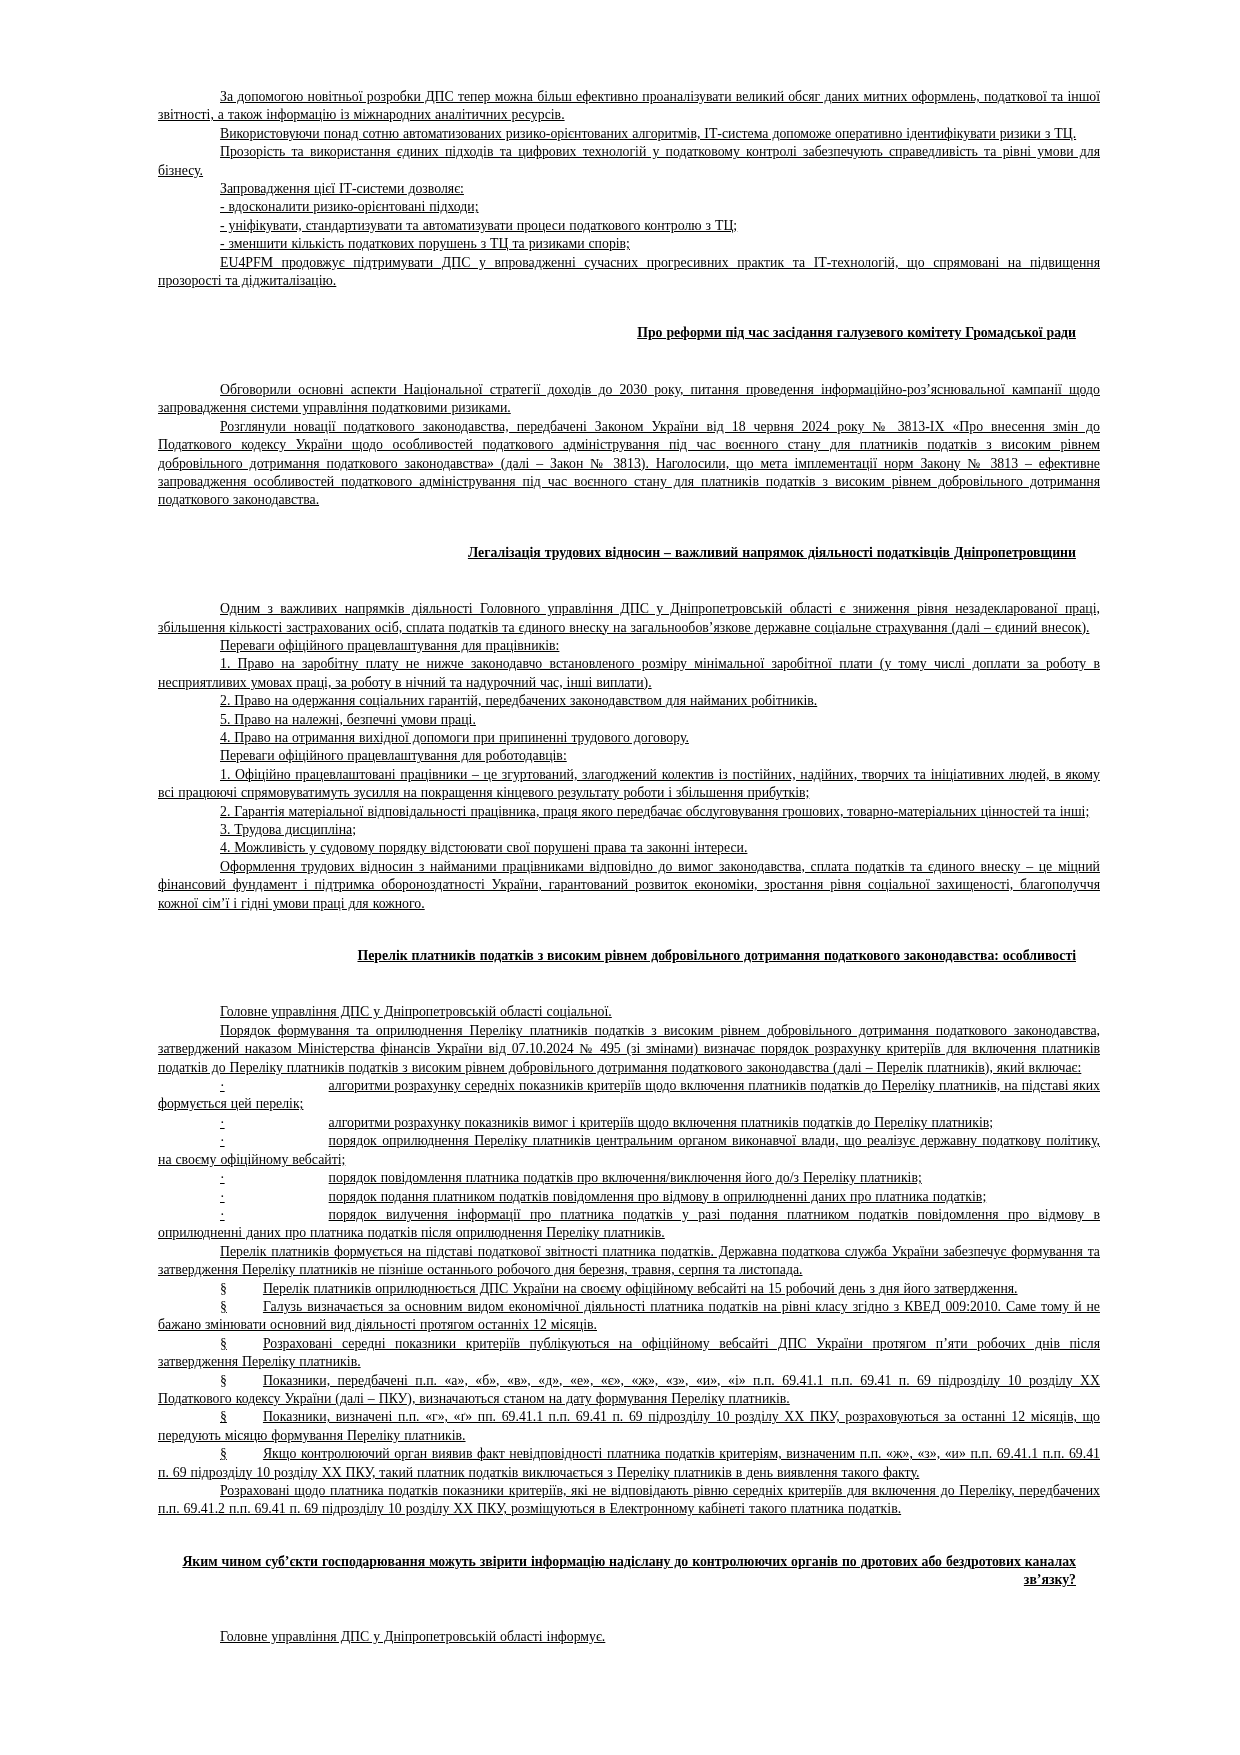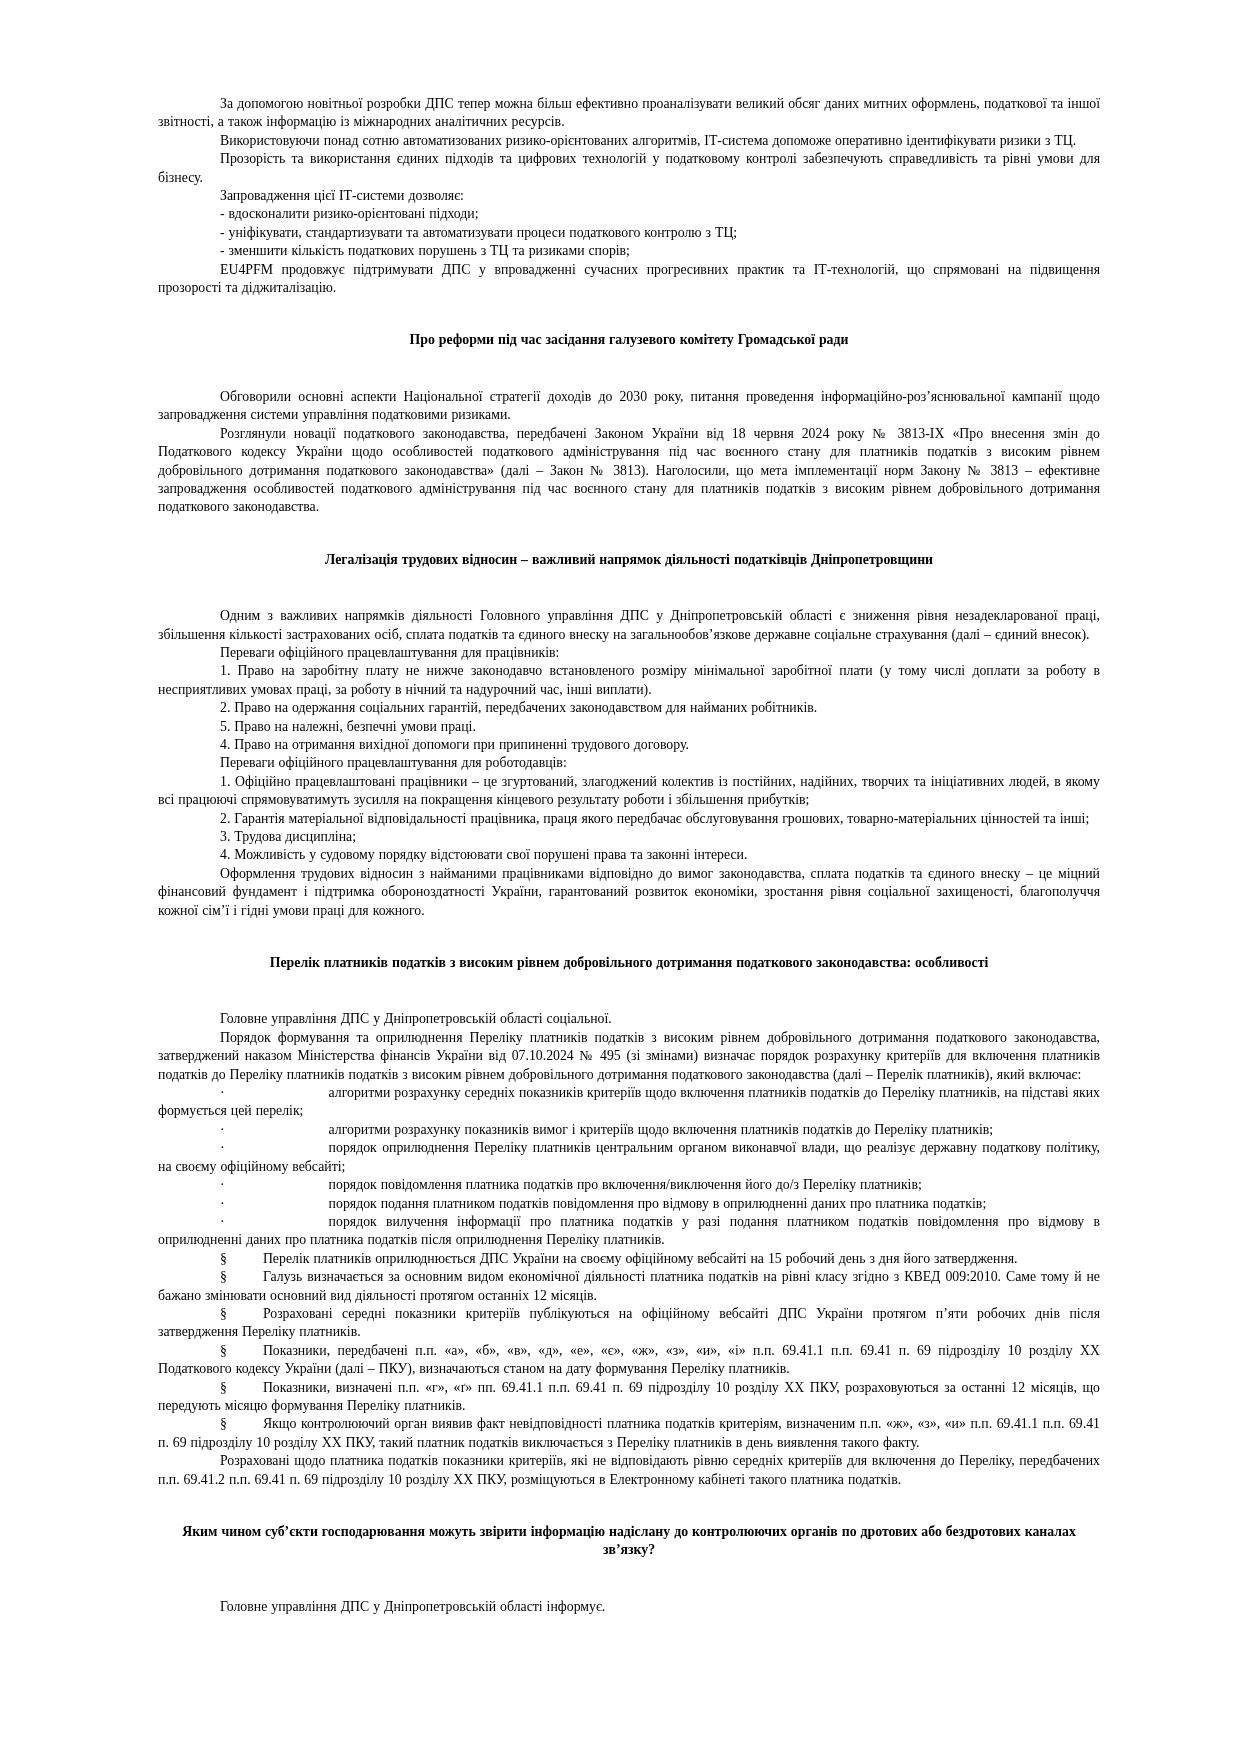--- a/index.html
+++ b/index.html
@@ -3,33 +3,33 @@
 <meta charset="utf-8">
 <style>
   html,body{margin:0;padding:0;}
   body{
     width:1240px;height:1755px;
     background:#ffffff;color:#000000;
     font-family:"Liberation Serif","DejaVu Serif",serif;
     position:relative;overflow:hidden;
   }
   .page{
-    position:absolute;left:158px;top:95px;width:942px;
+    position:absolute;left:158px;top:88px;width:942px;text-decoration:underline;
   }
   .page p{
     margin:0;
     font-size:13.8px;
     line-height:18.4px;
     text-align:justify;
     text-indent:62px;
     word-spacing:0.5px;
   }
   .page p.h{
     font-weight:bold;
-    text-align:center;
+    text-align:right;
     text-indent:0;
     margin:34px 24px 38px 24px;
   }
   .page .li .marker{display:inline;}
   .page .li.bullet .tab{display:inline-block;width:104px;}
   .page .li.sect  .tab{display:inline-block;width:36px;}
 </style>
 </head>
 <body>
 
@@ -60,20 +60,21 @@
     <p class="p">Оформлення трудових відносин з найманими працівниками відповідно до вимог законодавства, сплата податків та єдиного внеску – це міцний фінансовий фундамент і підтримка обороноздатності України, гарантований розвиток економіки, зростання рівня соціальної захищеності, благополуччя кожної сім’ї і гідні умови праці для кожного.</p>
     <p class="h">Перелік платників податків з високим рівнем добровільного дотримання податкового законодавства: особливості</p>
     <p class="p">Головне управління ДПС у Дніпропетровській області соціальної.</p>
     <p class="p">Порядок формування та оприлюднення Переліку платників податків з високим рівнем добровільного дотримання податкового законодавства, затверджений наказом Міністерства фінансів України від 07.10.2024 № 495 (зі змінами) визначає порядок розрахунку критеріїв для включення платників податків до Переліку платників податків з високим рівнем добровільного дотримання податкового законодавства (далі – Перелік платників), який включає:</p>
     <p class="li bullet"><span class="marker">·</span><span class="tab"></span><span>алгоритми розрахунку середніх показників критеріїв щодо включення  платників податків до Переліку платників, на підставі яких формується цей перелік;</span></p>
     <p class="li bullet"><span class="marker">·</span><span class="tab"></span><span>алгоритми розрахунку показників вимог і критеріїв щодо  включення платників податків до Переліку платників;</span></p>
     <p class="li bullet"><span class="marker">·</span><span class="tab"></span><span>порядок оприлюднення Переліку платників центральним органом виконавчої влади, що реалізує державну податкову політику, на своєму офіційному вебсайті;</span></p>
     <p class="li bullet"><span class="marker">·</span><span class="tab"></span><span>порядок повідомлення платника податків про включення/виключення його до/з Переліку платників;</span></p>
     <p class="li bullet"><span class="marker">·</span><span class="tab"></span><span>порядок подання платником податків повідомлення про відмову в оприлюдненні даних про платника податків;</span></p>
     <p class="li bullet"><span class="marker">·</span><span class="tab"></span><span>порядок вилучення інформації про платника податків у разі подання платником податків повідомлення про відмову в оприлюдненні даних про платника податків після оприлюднення Переліку платників.</span></p>
+    <p class="p">Перелік платників формується на підставі податкової звітності платника податків. Державна податкова служба України забезпечує формування та затвердження Переліку платників не пізніше останнього робочого дня березня, травня, серпня та листопада.</p>
     <p class="li sect"><span class="marker">§</span><span class="tab"></span><span>Перелік платників оприлюднюється ДПС України на своєму офіційному вебсайті на 15 робочий день з дня його затвердження.</span></p>
     <p class="li sect"><span class="marker">§</span><span class="tab"></span><span>Галузь визначається за основним видом економічної діяльності платника податків на рівні класу згідно з КВЕД 009:2010. Саме тому й не бажано змінювати основний вид діяльності протягом останніх 12 місяців.</span></p>
     <p class="li sect"><span class="marker">§</span><span class="tab"></span><span>Розраховані середні показники критеріїв публікуються на офіційному вебсайті ДПС України протягом п’яти робочих днів після затвердження Переліку платників.</span></p>
     <p class="li sect"><span class="marker">§</span><span class="tab"></span><span>Показники, передбачені п.п. «а», «б», «в», «д», «е», «є», «ж», «з», «и», «і» п.п. 69.41.1 п.п. 69.41 п. 69 підрозділу 10 розділу ХХ Податкового кодексу України (далі – ПКУ), визначаються станом на дату формування Переліку платників.</span></p>
     <p class="li sect"><span class="marker">§</span><span class="tab"></span><span>Показники, визначені п.п. «г», «ґ» пп. 69.41.1 п.п. 69.41 п. 69 підрозділу 10 розділу ХХ ПКУ, розраховуються за останні 12 місяців, що передують місяцю формування Переліку платників.</span></p>
     <p class="li sect"><span class="marker">§</span><span class="tab"></span><span>Якщо контролюючий орган виявив факт невідповідності платника податків критеріям, визначеним п.п. «ж», «з», «и» п.п. 69.41.1 п.п. 69.41 п. 69 підрозділу 10 розділу ХХ ПКУ, такий платник податків виключається з Переліку платників в день виявлення такого факту.</span></p>
     <p class="p">Розраховані щодо платника податків показники критеріїв, які не відповідають рівню середніх критеріїв для включення до Переліку, передбачених п.п. 69.41.2 п.п. 69.41 п. 69 підрозділу 10 розділу ХХ ПКУ, розміщуються в Електронному кабінеті такого платника податків.</p>
     <p class="h">Яким чином суб’єкти господарювання можуть звірити інформацію надіслану до контролюючих органів по дротових або бездротових каналах зв’язку?</p>
     <p class="p">Головне управління ДПС у Дніпропетровській області інформує.</p>
   </div>

